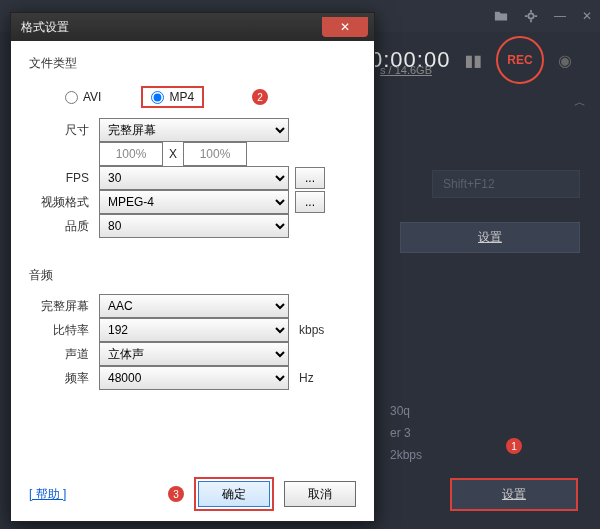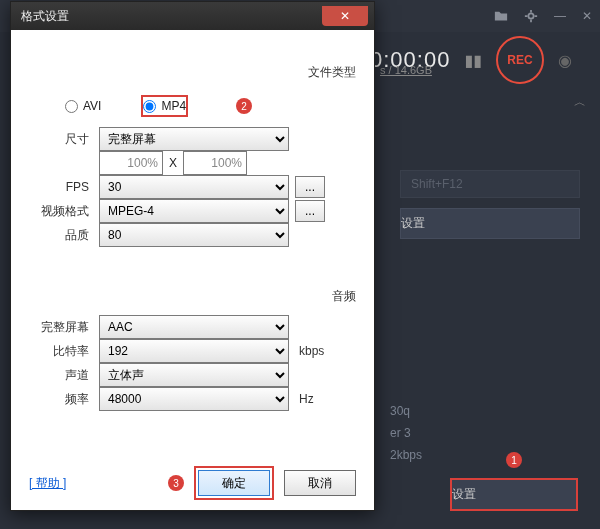--- a/index.html
+++ b/index.html
@@ -12,51 +12,51 @@
 .timer-row { position: absolute; top: 36px; left: 370px; right: 10px; display: flex; align-items: center; gap: 14px; color: #ddd; }
 .timer { font-size: 22px; color: #e8e8e8; letter-spacing: 1px; }
 .rec-circle { width: 48px; height: 48px; border: 2px solid #e74c3c; border-radius: 50%; display: flex; align-items: center; justify-content: center; color: #e74c3c; font-weight: bold; font-size: 12px; }
 .pause-ico { color: #888; font-size: 16px; }
 .camera-ico { color: #666; font-size: 16px; }
 .storage { position: absolute; top: 64px; left: 380px; color: #888; font-size: 11px; text-decoration: underline; }
 .chev { position: absolute; top: 94px; right: 14px; color: #888; }
 
 .hotkey-area { position: absolute; top: 170px; left: 400px; right: 20px; }
 .hotkey-box { background: #323844; border: 1px solid #3a404c; padding: 6px 10px; color: #aaa; margin-bottom: 8px; }
-.hotkey-box.dis { color: #5a606c; }
-.dark-btn { background: #3a4150; border: 1px solid #454c5c; color: #ccc; padding: 6px 0; margin-top: 10px; cursor: pointer; }
+.hotkey-box.dis { color: #5a606c; margin-left: 32px; }
+.dark-btn { background: #3a4150; border: 1px solid #454c5c; color: #ccc; padding: 6px 0; text-align: center; margin-top: 24px; cursor: pointer; text-decoration: underline; }
 .dark-btn.wide { width: 100%; }
 
 .info-lines { position: absolute; top: 400px; left: 390px; right: 20px; color: #7a8290; line-height: 22px; }
 
 .badge-red-sm { position: absolute; width: 16px; height: 16px; background: #d9403a; border-radius: 50%; color: #fff; font-size: 10px; display: flex; align-items: center; justify-content: center; }
 
 .bottom-settings { position: absolute; bottom: 18px; right: 22px; width: 128px; }
 .bottom-settings .dark-btn { border: 2px solid #d9403a; }
 
 
-.dialog { position: absolute; top: 1px; left: 10px; width: 365px; height: 510px; background: #fff; border: 1px solid #222; box-shadow: 0 4px 18px rgba(0,0,0,0.6); }
+.dialog { position: absolute; top: 12px; left: 10px; width: 365px; height: 510px; background: #fff; border: 1px solid #222; box-shadow: 0 4px 18px rgba(0,0,0,0.6); }
 .titlebar { height: 28px; background: linear-gradient(#3a3a3a,#2a2a2a); display: flex; align-items: center; justify-content: space-between; padding: 0 0 0 10px; color: #eee; }
 .titlebar .title { font-size: 12px; }
 .close-btn { width: 46px; height: 20px; background: #c94f44; border-radius: 0 0 4px 4px; display: flex; align-items: center; justify-content: center; color: #fff; margin-right: 6px; cursor: pointer; }
 
 .dlg-body { padding: 12px 18px 10px 18px; color: #222; }
-.section-title { margin: 22px 0 10px 0; color: #333; text-align: right; }
+.section-title { margin: 2px 0 10px 0; color: #333; }
 .radio-row { padding: 4px 0 10px 36px; display: flex; gap: 40px; align-items: center; position: relative; }
 .radio-row label { display: flex; align-items: center; gap: 5px; cursor: pointer; }
-.mp4-wrap { border: 2px solid #d9403a; padding: 2px 0; display: inline-flex; align-items: center; gap: 5px; }
+.mp4-wrap { border: 2px solid #d9403a; padding: 2px 8px; display: inline-flex; align-items: center; gap: 5px; }
 .badge2 { margin-left: 8px; }
 
 .form-grid { display: grid; grid-template-columns: 70px 1fr; align-items: center; }
 .form-grid .lbl { text-align: right; padding-right: 10px; color: #333; }
 .row-inline { display: flex; align-items: center; gap: 6px; }
 select, input[type=text] { height: 24px; border: 1px solid #7a7a7a; background: #fff; padding: 0 4px; font-size: 12px; }
 select { background: linear-gradient(#fdfdfd,#e4e4e4); }
 .sel-wide { width: 190px; }
-.txt-sm { width: 64px; text-align: right; background: #f3f3f3; color: #888; }
+.txt-sm { width: 64px; text-align: center; background: #f3f3f3; color: #888; }
 .btn-dots { width: 30px; height: 22px; border: 1px solid #7a7a7a; background: linear-gradient(#fdfdfd,#e4e4e4); cursor: pointer; }
 .unit { margin-left: 4px; color: #333; }
 
 hr.sep { border: none; border-top: 1px solid transparent; margin: 18px 0 10px; }
 
 .dlg-footer { position: absolute; bottom: 14px; left: 18px; right: 18px; display: flex; align-items: center; justify-content: space-between; }
 .help-link { color: #0a5bd6; text-decoration: underline; cursor: pointer; }
 .dlg-footer .btns { display: flex; align-items: center; gap: 14px; }
 .btn { width: 72px; height: 26px; border: 1px solid #6a6a6a; background: linear-gradient(#fdfdfd,#e3e3e3); cursor: pointer; }
 .btn.primary { border: 1px solid #2e7bd1; background: linear-gradient(#eaf3fe,#cfe6fb); outline: 2px solid #d9403a; outline-offset: 2px; }

